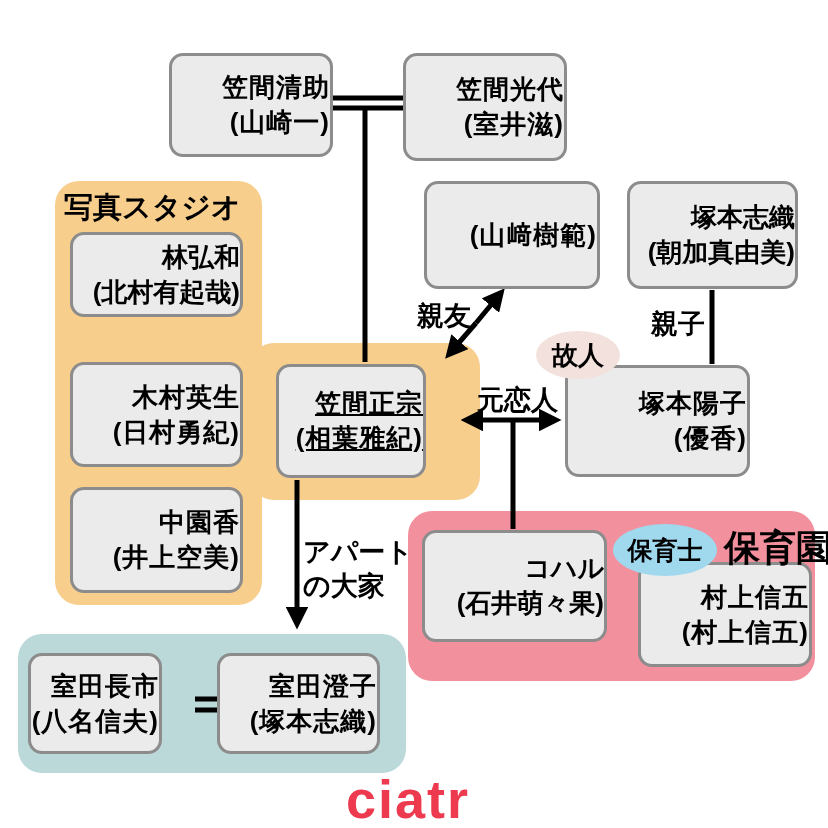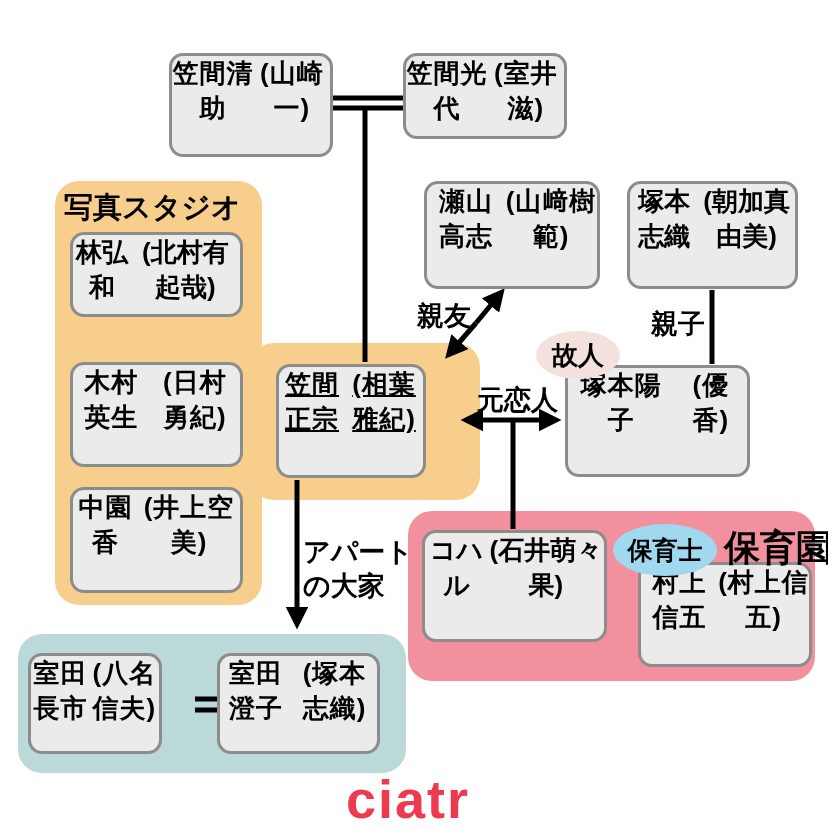--- a/index.html
+++ b/index.html
@@ -7,21 +7,21 @@
     position:relative;width:828px;height:828px;background:#ffffff;overflow:hidden;
     font-family:"Liberation Sans","DejaVu Sans",sans-serif;color:#000;
   }
   .region{position:absolute;border-radius:24px;z-index:1;}
   .region.orange{background:#F8CE8D;}
   .region.pink{background:#F2909E;}
   .region.teal{background:#BAD9D8;}
   #connectors{position:absolute;left:0;top:0;z-index:2;}
   .pbox{
     position:absolute;z-index:3;background:#EBEBEB;border:3px solid #8C8C8C;border-radius:14px;
-    display:flex;flex-direction:row;align-items:flex-start;justify-content:center;
+    display:flex;flex-direction:column;align-items:flex-end;justify-content:center;
     font-weight:700;font-size:26px;line-height:35px;text-align:center;box-sizing:border-box;
     letter-spacing:1px;
   }
   .glabel{position:absolute;z-index:4;font-weight:700;font-size:29px;white-space:nowrap;}
   .rlabel{position:absolute;z-index:4;font-weight:700;font-size:27px;line-height:34px;white-space:nowrap;}
   .badge{
     position:absolute;z-index:5;border-radius:50%;display:flex;align-items:center;justify-content:center;
     font-weight:700;white-space:nowrap;
   }
   .badge.deceased{background:#F3E1DD;font-size:26px;}
@@ -63,26 +63,25 @@
     <line x1="297" y1="480" x2="297" y2="622" stroke="#000" stroke-width="5" marker-end="url(#ah)"></line>
 
     <line x1="195" y1="699" x2="217" y2="699" stroke="#000" stroke-width="5"></line>
     <line x1="195" y1="710" x2="217" y2="710" stroke="#000" stroke-width="5"></line>
   </svg>
 
   <div class="pbox" style="left:169px;top:53px;width:164px;height:104px;">
     <div>笠間清助</div>
     <div>(山崎一)</div>
   </div>
-  <div class="pbox" style="left:403px;top:53px;width:164px;height:86px;">
+  <div class="pbox" style="left:403px;top:53px;width:164px;height:108px;">
     <div>笠間光代</div>
     <div>(室井滋)</div>
   </div>
   <div class="pbox" style="left:424px;top:181px;width:176px;height:108px;">
-    <div>瀬山高志</div>
     <div>(山﨑樹範)</div>
   </div>
   <div class="pbox" style="left:627px;top:181px;width:171px;height:108px;letter-spacing:0;">
     <div>塚本志織</div>
     <div>(朝加真由美)</div>
   </div>
   <div class="pbox" style="left:70px;top:232px;width:173px;height:85px;letter-spacing:0;">
     <div>林弘和</div>
     <div>(北村有起哉)</div>
   </div>

